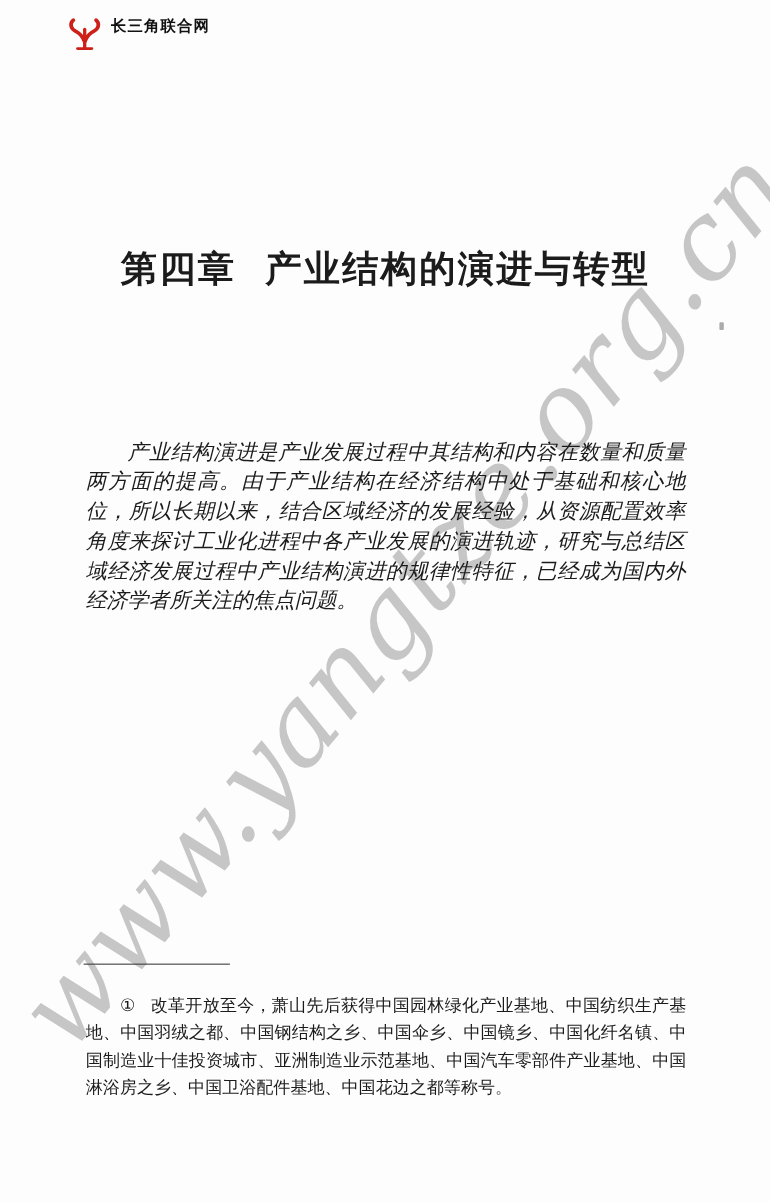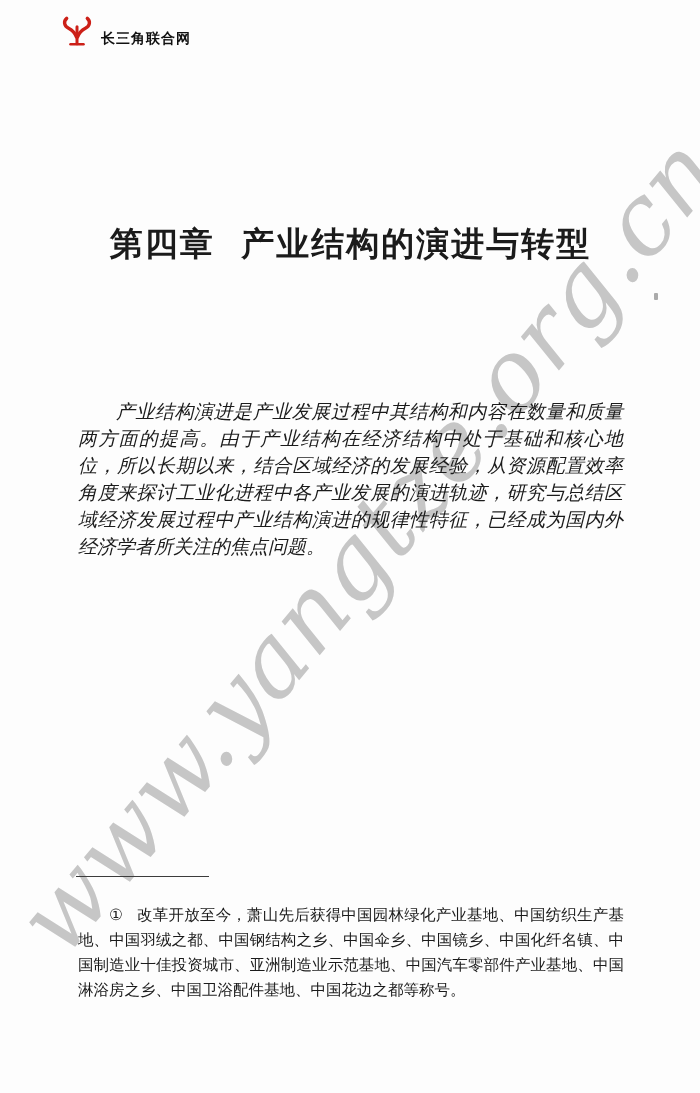--- a/index.html
+++ b/index.html
@@ -31,21 +31,21 @@
   }
 
   .content { position: relative; z-index: 1; }
 
   
   .site-header {
     position: absolute;
     left: 62px;
     top: 15px;
     display: flex;
-    align-items: flex-end;
+    align-items: flex-start;
     gap: 9px;
   }
   .site-logo { width: 30px; height: 33px; display: block; }
   .site-name {
     font-family: "Liberation Sans", sans-serif;
     font-weight: bold;
     font-size: 14px;
     letter-spacing: 1px;
     color: #111;
   }

